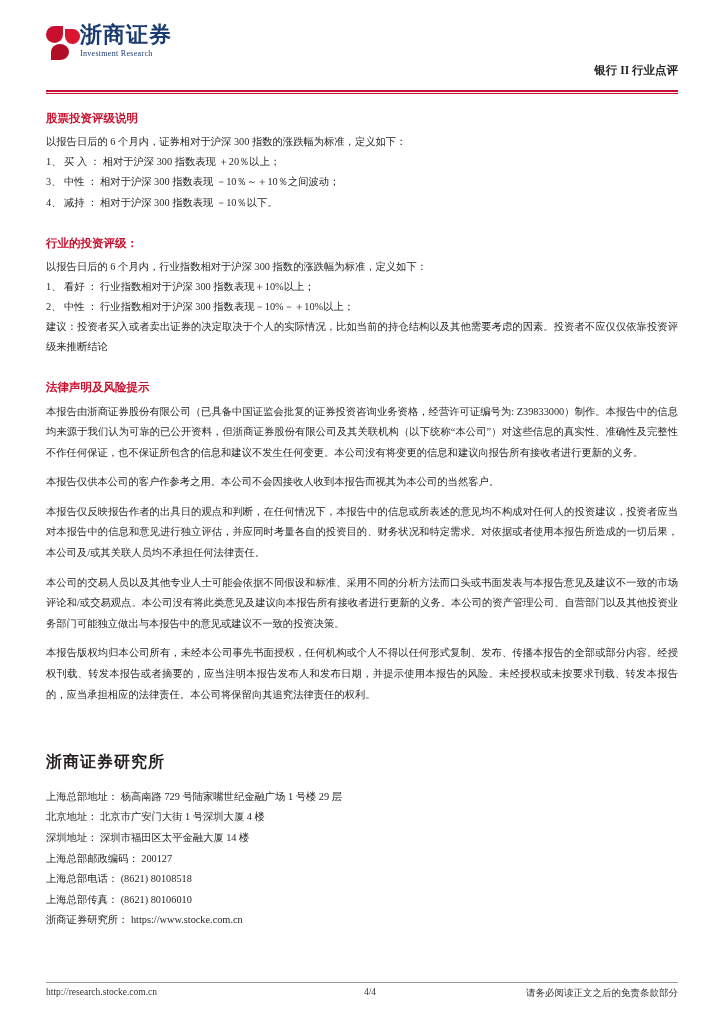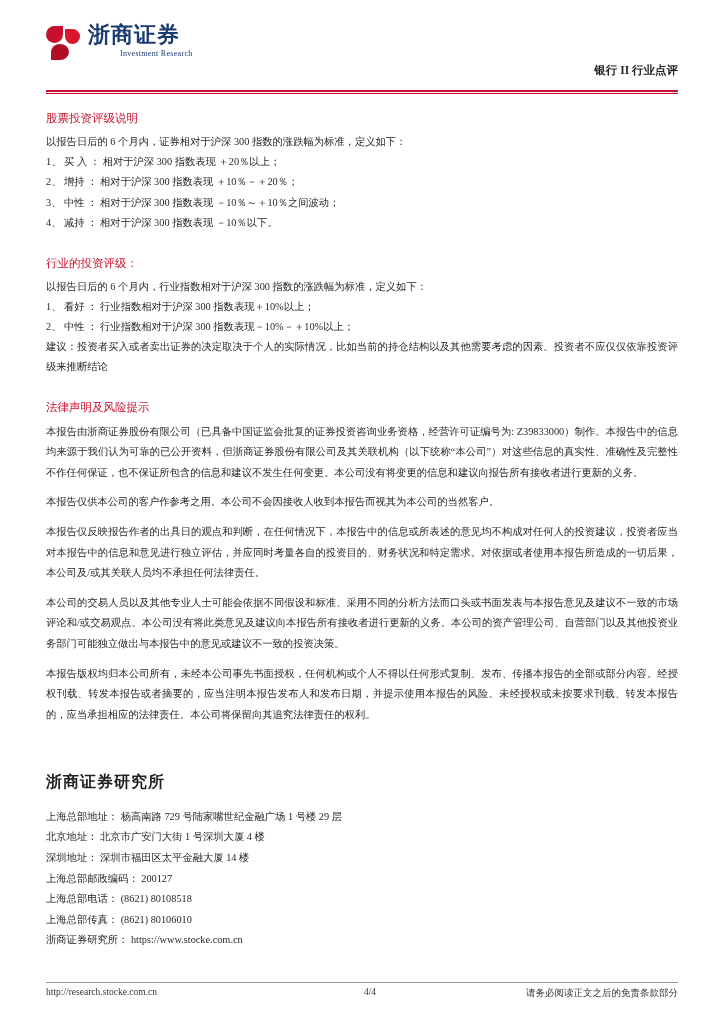--- a/index.html
+++ b/index.html
@@ -27,21 +27,20 @@
   }
   
   .header {
     position: relative;
     height: 62px;
     margin-top: 24px;
   }
   .logo-wrap {
     display: flex;
     align-items: flex-start;
-    gap: 8px;
   }
   .logo-mark {
     width: 34px;
     height: 34px;
     position: relative;
     flex: none;
     margin-top: 2px;
   }
   .logo-mark .petal {
     position: absolute;
@@ -74,21 +73,20 @@
     font-weight: bold;
     color: #1b3a70;
     letter-spacing: 1px;
   }
   .logo-en {
     font-family: "Liberation Serif", serif;
     font-size: 8px;
     color: #1b3a70;
     letter-spacing: 0.3px;
     margin-top: 4px;
-    margin-left: 32px;
   }
   .header-right {
     position: absolute;
     right: 0;
     bottom: 8px;
     font-size: 11.5px;
     font-weight: bold;
     color: #231f20;
     font-family: "Liberation Serif", serif;
   }
@@ -103,21 +101,21 @@
     margin: 1px 0 0 0;
   }
   
   .content {
     padding-top: 14px;
     font-size: 10.5px;
     line-height: 1.85;
   }
   .sec-title {
     color: #c8102e;
-    font-weight: normal;
+    font-weight: bold;
     font-size: 11.5px;
     margin: 0 0 3px 0;
     font-family: "Liberation Serif", serif;
   }
   p.para {
     margin: 0;
     text-align: justify;
     font-size: 10.3px;
     line-height: 1.95;
   }
@@ -197,21 +195,20 @@
     </div>
     <hr class="rule-thick">
     <hr class="rule-thin">
 
     <div class="content">
 
       <div class="sec-title">股票投资评级说明</div>
       <p class="para">以报告日后的 6 个月内，证券相对于沪深 300 指数的涨跌幅为标准，定义如下：</p>
       <div class="list">
         <p>1、 买  入  ：  相对于沪深 300 指数表现  ＋20％以上；</p>
-        <p>2、 增持  ：  相对于沪深 300 指数表现  ＋10％－＋20％；</p>
         <p>3、 中性  ：  相对于沪深 300 指数表现 －10％～＋10％之间波动；</p>
         <p>4、 减持  ：  相对于沪深 300 指数表现 －10％以下。</p>
       </div>
 
       <div class="gap-l"></div>
 
       <div class="sec-title">行业的投资评级：</div>
       <p class="para">以报告日后的 6 个月内，行业指数相对于沪深 300 指数的涨跌幅为标准，定义如下：</p>
       <div class="list">
         <p>1、 看好  ：  行业指数相对于沪深 300 指数表现＋10%以上；</p>

